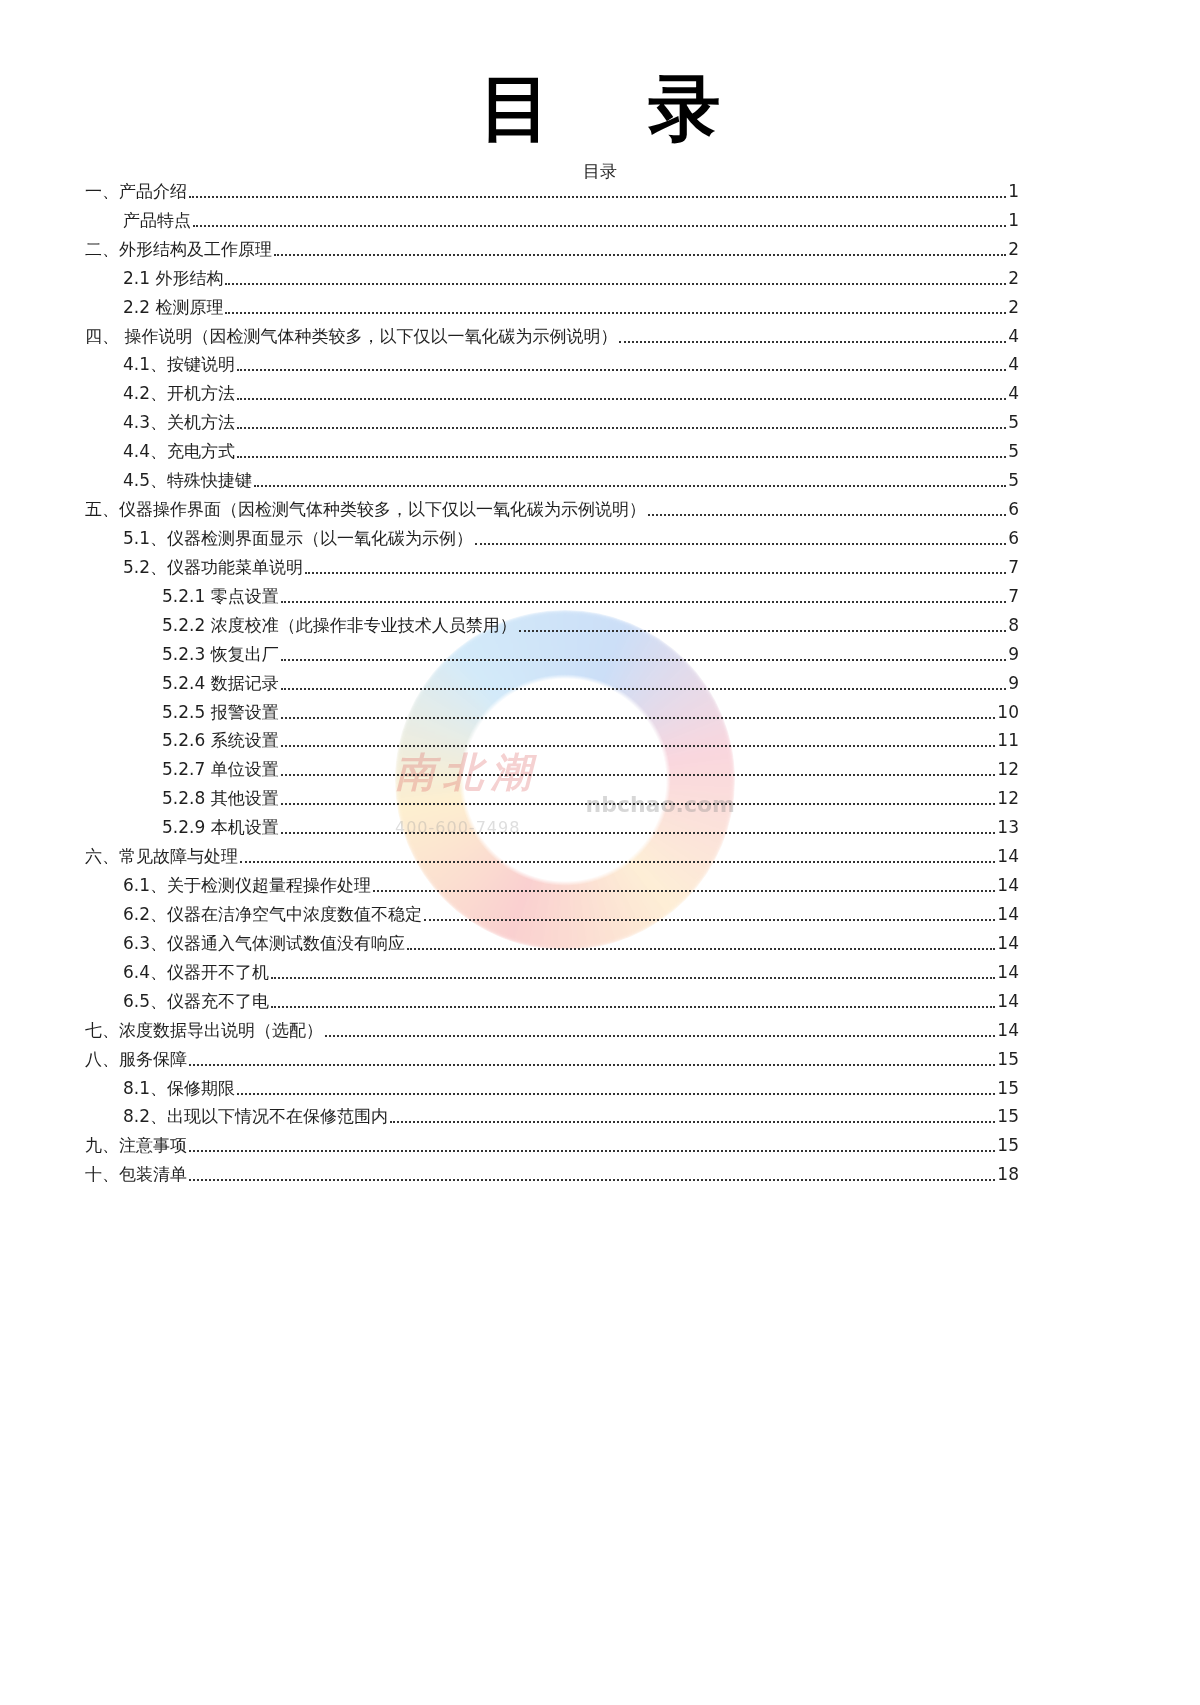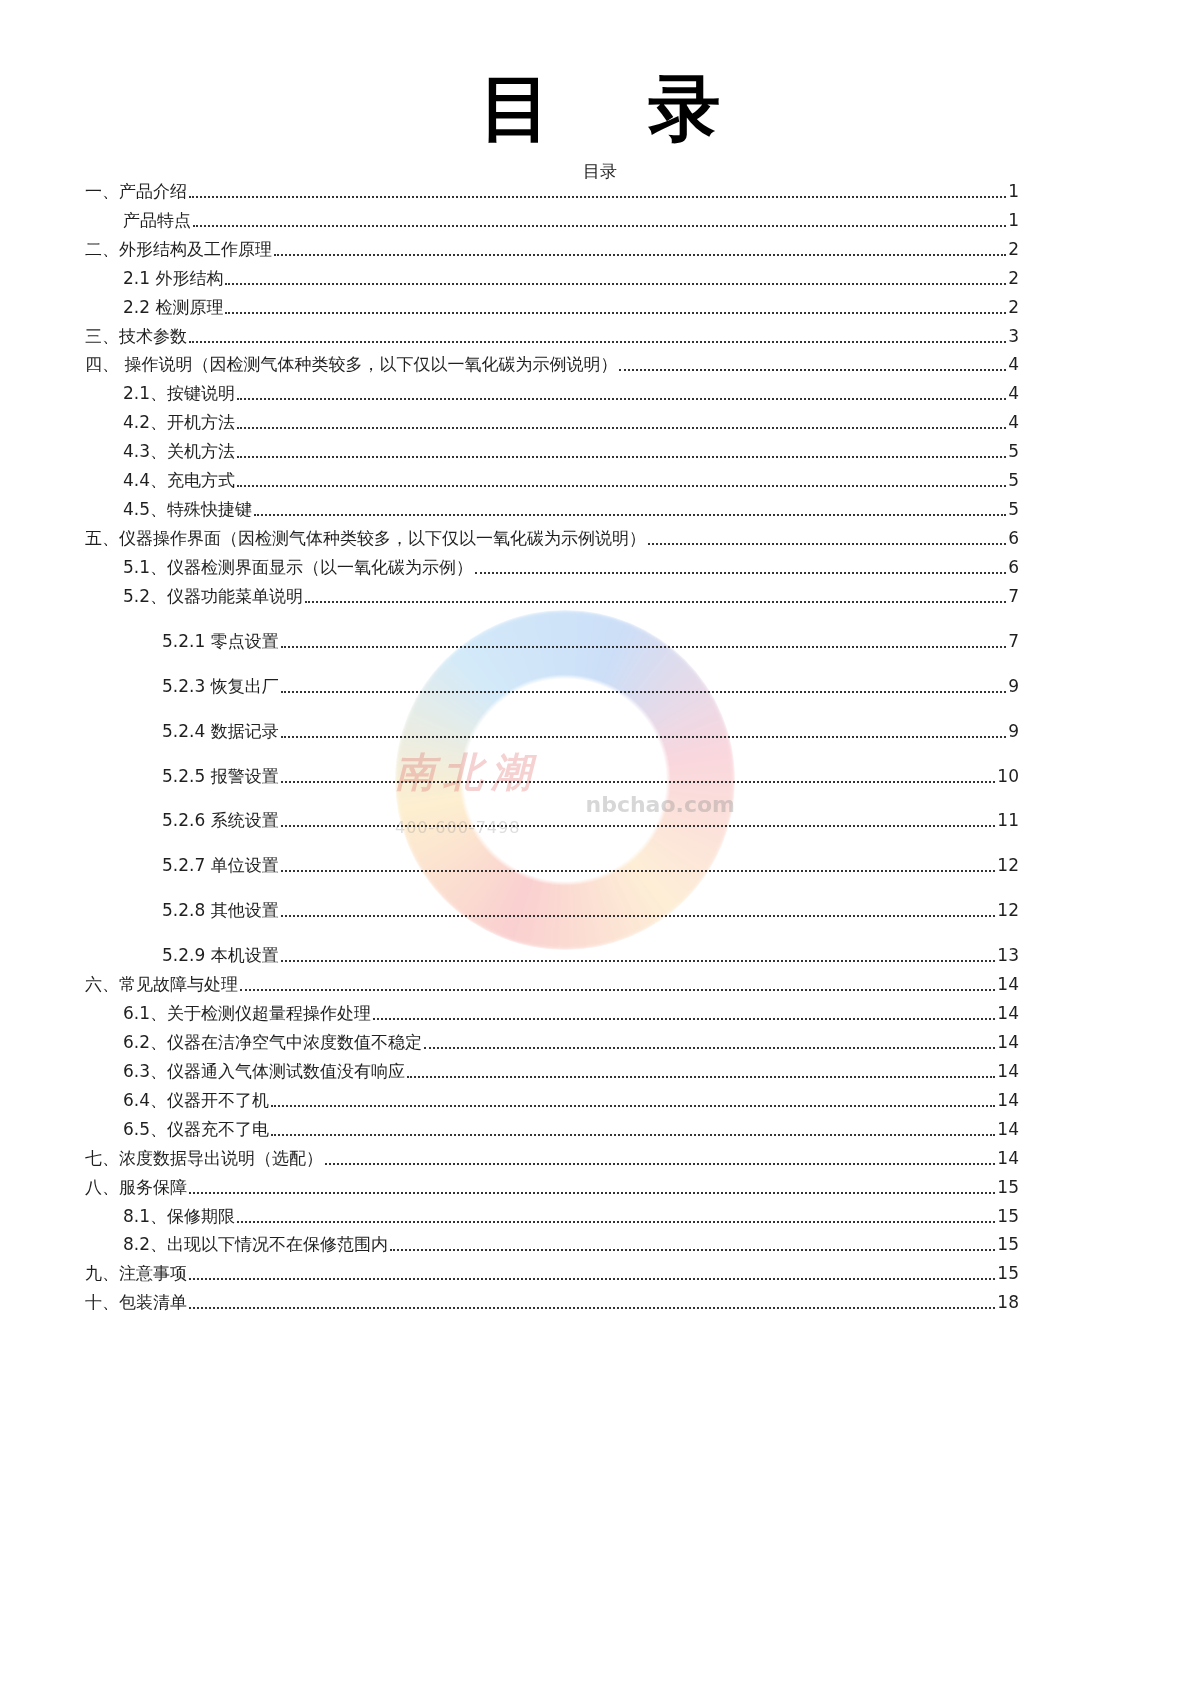--- a/index.html
+++ b/index.html
@@ -40,21 +40,21 @@
     position: absolute; left: 0; right: 0; top: 160px; text-align: center;
     font-size: 17px; color: #222; z-index: 1;
   }
   .toc { position: absolute; left: 85px; top: 174px; width: 934px; z-index: 1; }
   .toc-entry {
     display: flex; align-items: flex-end; height: 28.93px;
     font-size: 17px; line-height: 24px; color: #1f1f1f;
   }
   .toc-entry.l1 { padding-left: 0; }
   .toc-entry.l2 { padding-left: 38px; }
-  .toc-entry.l3 { padding-left: 77px; margin-top: 16px; }
+  .toc-entry.l3 { padding-left: 77px; }
   .toc-label { white-space: nowrap; flex: 0 0 auto; }
   .toc-leader {
     flex: 1 1 auto; margin: 0 2px 5px 2px; height: 0;
     border-bottom: 2px dotted #333;
   }
   .toc-page { flex: 0 0 auto; text-align: right; min-width: 8px; }
 </style>
 </head>
 <body>
 
@@ -88,31 +88,26 @@
     <span class="toc-label">2.1 外形结构</span>
     <span class="toc-leader"></span>
     <span class="toc-page">2</span>
   </div>
     <div class="toc-entry l2">
     <span class="toc-label">2.2 检测原理</span>
     <span class="toc-leader"></span>
     <span class="toc-page">2</span>
   </div>
     <div class="toc-entry l1">
-    <span class="toc-label">三、技术参数</span>
-    <span class="toc-leader"></span>
-    <span class="toc-page">3</span>
-  </div>
-    <div class="toc-entry l1">
     <span class="toc-label">四、 操作说明（因检测气体种类较多，以下仅以一氧化碳为示例说明）</span>
     <span class="toc-leader"></span>
     <span class="toc-page">4</span>
   </div>
     <div class="toc-entry l2">
-    <span class="toc-label">2.1、按键说明</span>
+    <span class="toc-label">4.1、按键说明</span>
     <span class="toc-leader"></span>
     <span class="toc-page">4</span>
   </div>
     <div class="toc-entry l2">
     <span class="toc-label">4.2、开机方法</span>
     <span class="toc-leader"></span>
     <span class="toc-page">4</span>
   </div>
     <div class="toc-entry l2">
     <span class="toc-label">4.3、关机方法</span>
@@ -143,20 +138,25 @@
     <span class="toc-label">5.2、仪器功能菜单说明</span>
     <span class="toc-leader"></span>
     <span class="toc-page">7</span>
   </div>
     <div class="toc-entry l3">
     <span class="toc-label">5.2.1 零点设置</span>
     <span class="toc-leader"></span>
     <span class="toc-page">7</span>
   </div>
     <div class="toc-entry l3">
+    <span class="toc-label">5.2.2 浓度校准（此操作非专业技术人员禁用）</span>
+    <span class="toc-leader"></span>
+    <span class="toc-page">8</span>
+  </div>
+    <div class="toc-entry l3">
     <span class="toc-label">5.2.3 恢复出厂</span>
     <span class="toc-leader"></span>
     <span class="toc-page">9</span>
   </div>
     <div class="toc-entry l3">
     <span class="toc-label">5.2.4 数据记录</span>
     <span class="toc-leader"></span>
     <span class="toc-page">9</span>
   </div>
     <div class="toc-entry l3">

